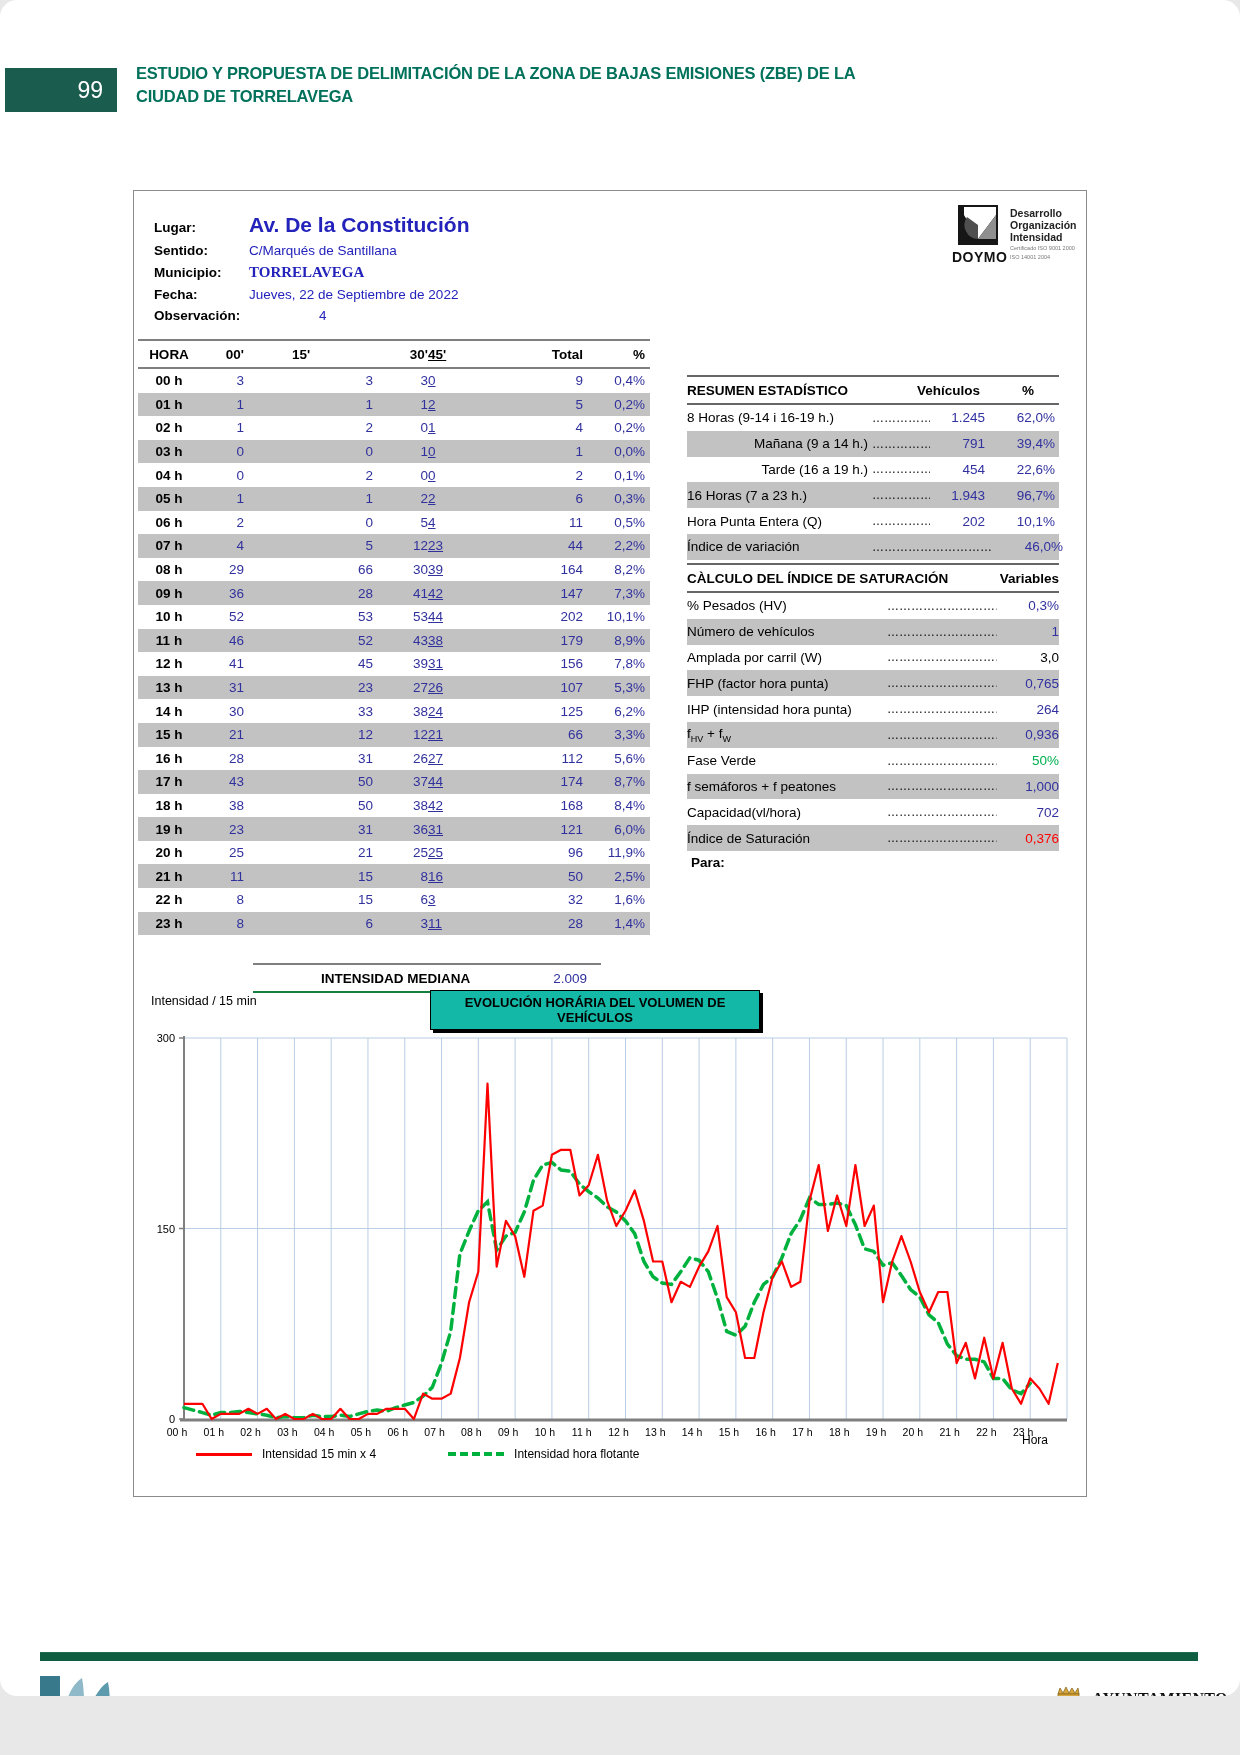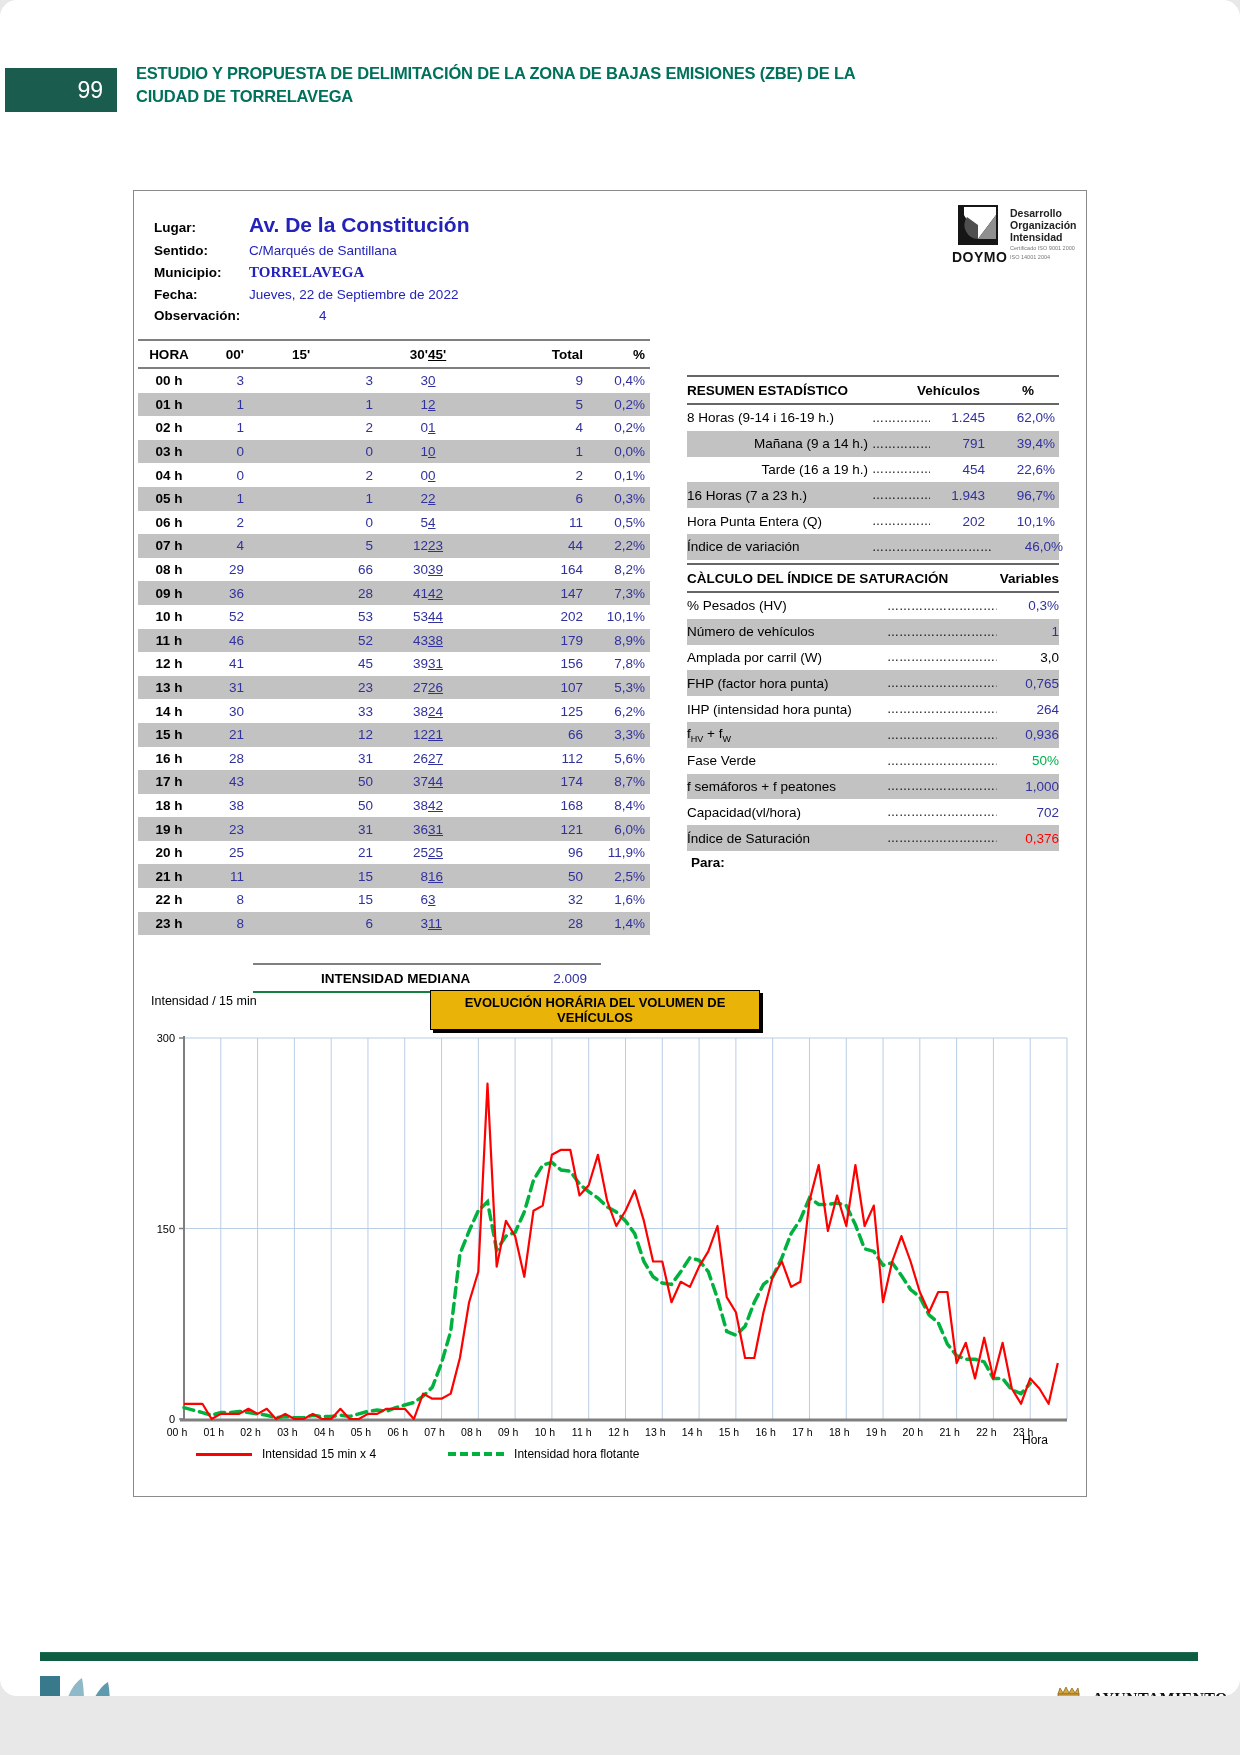--- a/index.html
+++ b/index.html
@@ -76,21 +76,21 @@
   .head-veh{width:72px;flex:none;}
   .head-pct{width:62px;text-align:center;flex:none;margin-left:8px;}
   .head-var{width:80px;text-align:right;flex:none;margin-left:auto;}
   sub.f{font-size:9px;}
 
   .para{position:absolute;left:557px;top:664px;font-weight:bold;font-size:13.5px;}
 
   
   .chart-ylabel{position:absolute;left:17px;top:803px;font-size:12.5px;color:#000;}
   .chart-title{position:absolute;left:296px;top:799px;width:330px;text-align:center;
-        background:#eab308;border:1.2px solid #000;box-shadow:3px 3px 0 #000;
+        background:#14b8a6;border:1.2px solid #000;box-shadow:3px 3px 0 #000;
         font-weight:bold;font-size:13px;padding:4px 4px;box-sizing:border-box;}
   .chart-svg{position:absolute;left:0;top:840px;}
   .legend{position:absolute;left:62px;top:1256px;display:flex;gap:72px;align-items:flex-end;}
   .legend-item{display:flex;align-items:center;gap:10px;font-size:12px;color:#000;}
   .swatch{width:56px;height:0;flex:none;}
   .swatch.solid{border-top:3px solid #fe0000;}
   .swatch.dashed{border-top:4px dashed #00b23d;}
   .hora-label{position:absolute;left:888px;top:1242px;font-size:12px;color:#000;}
 
   

